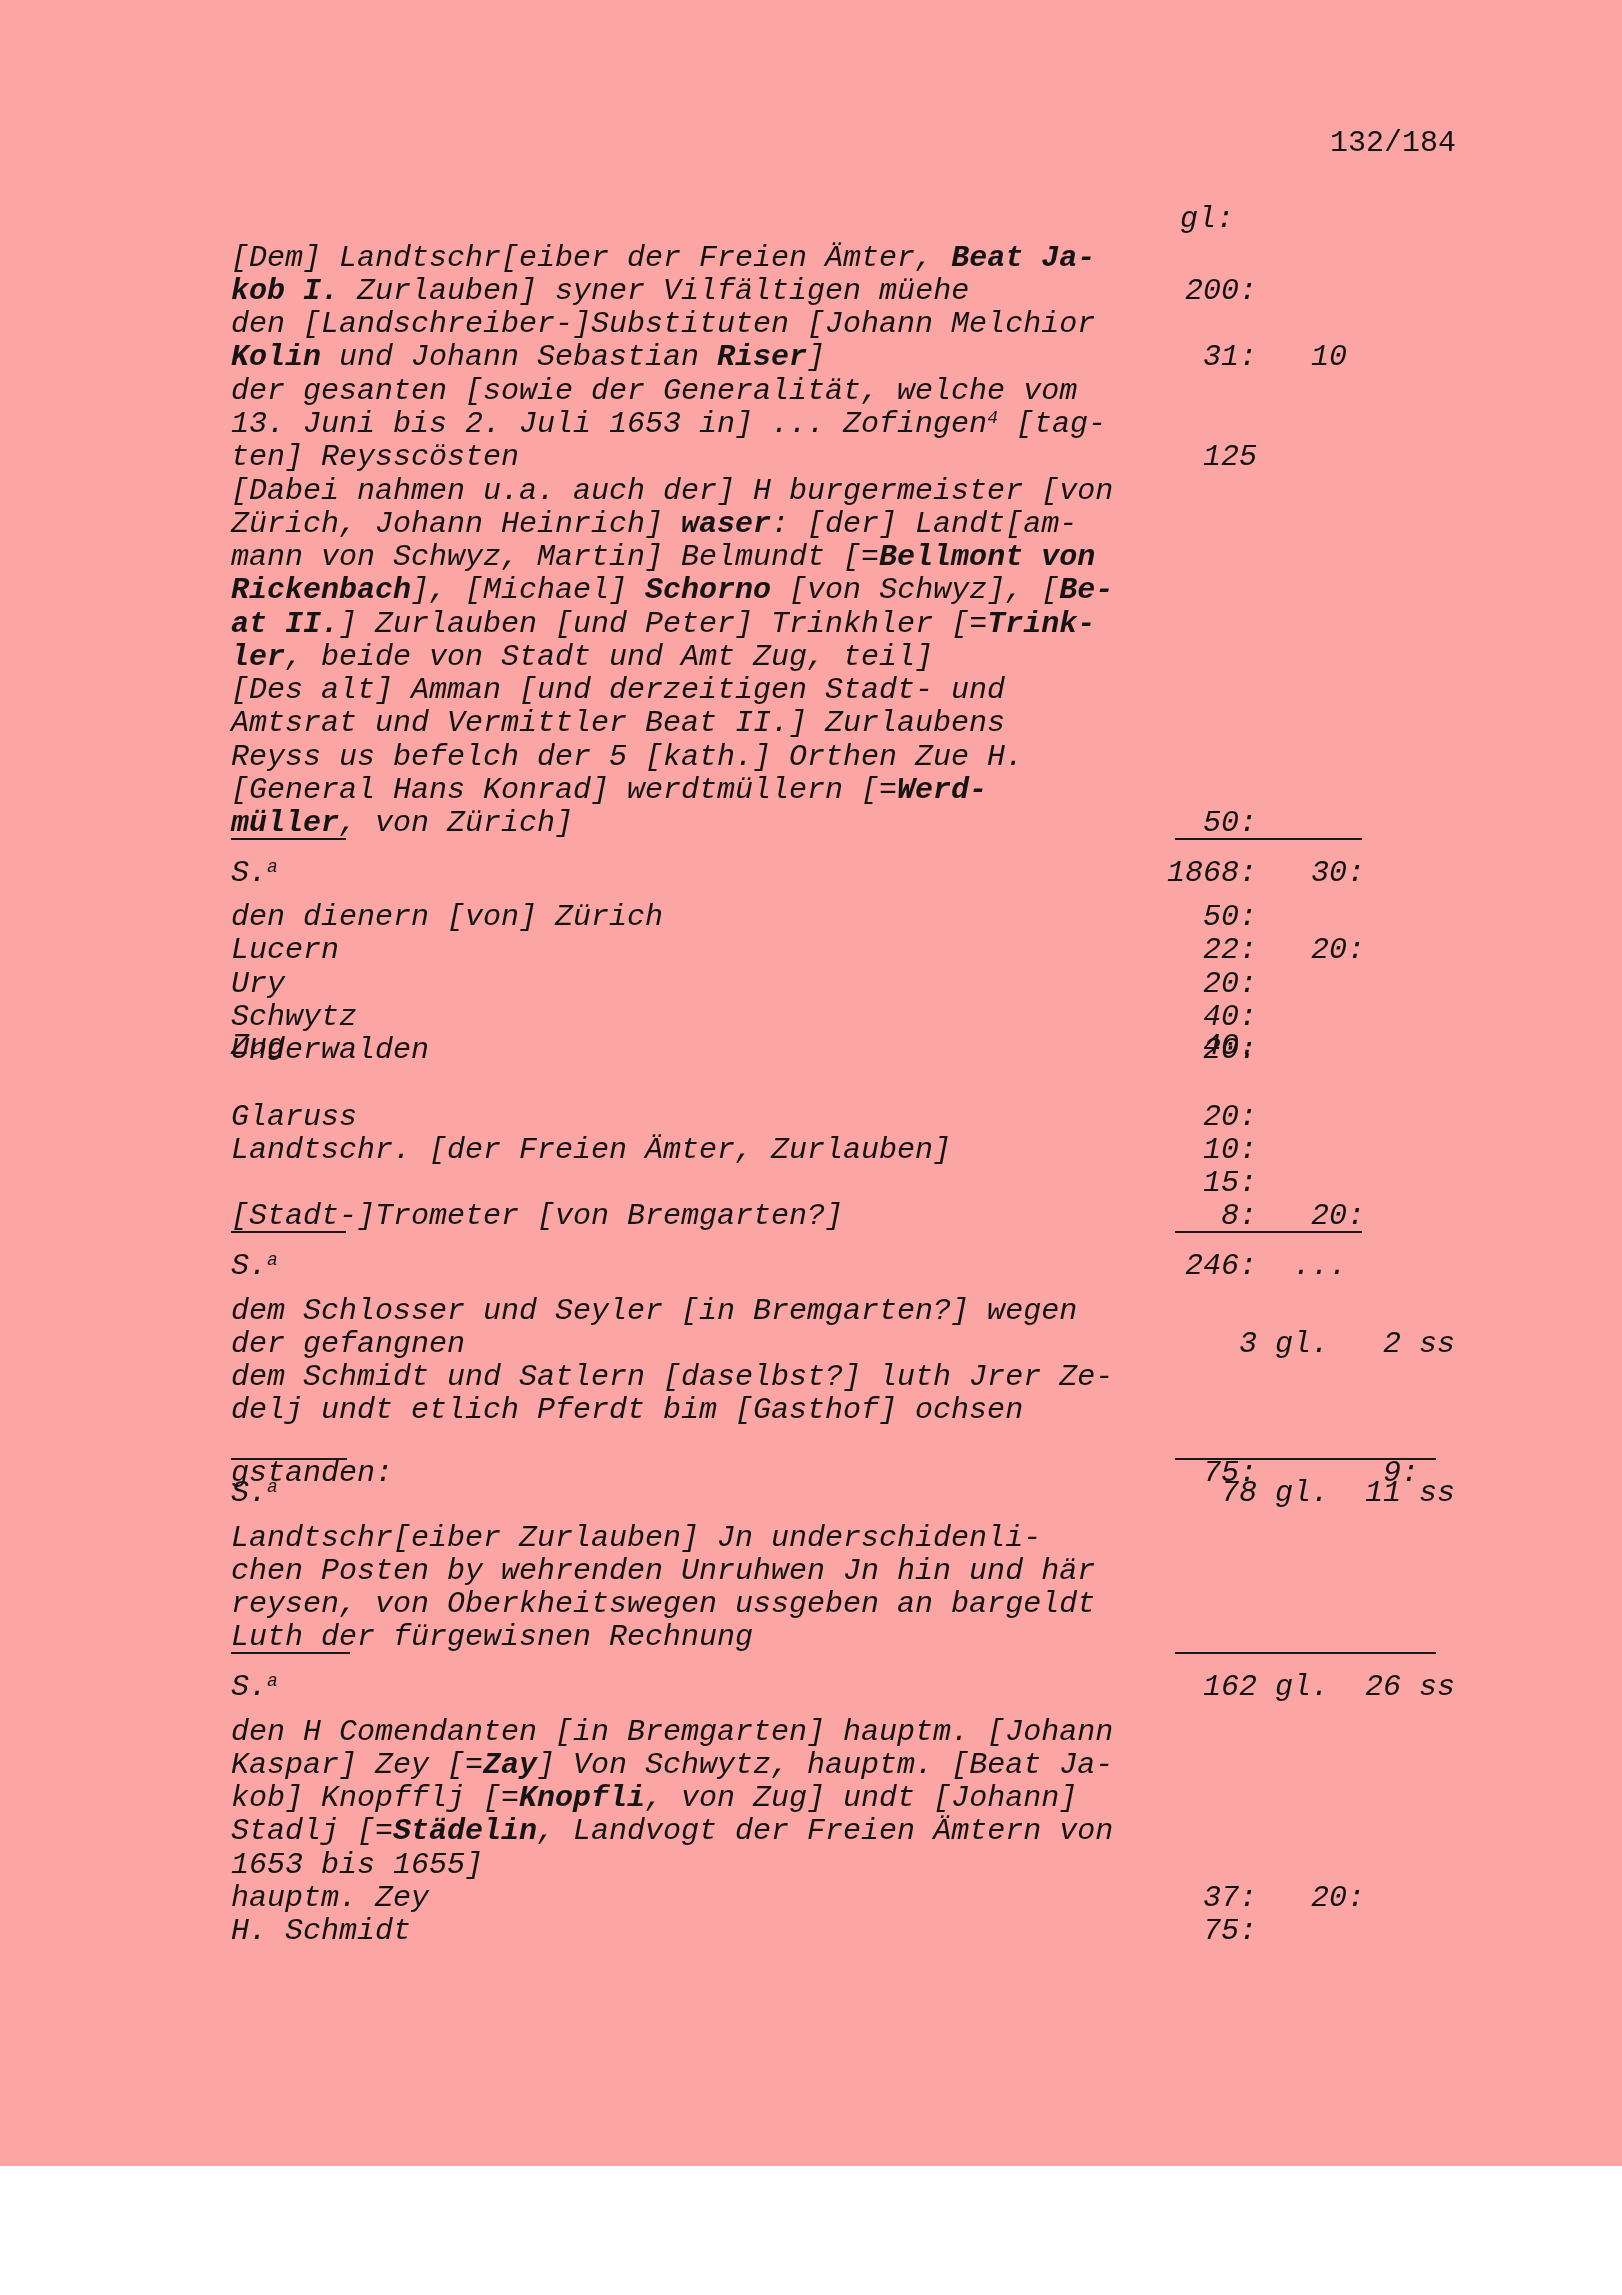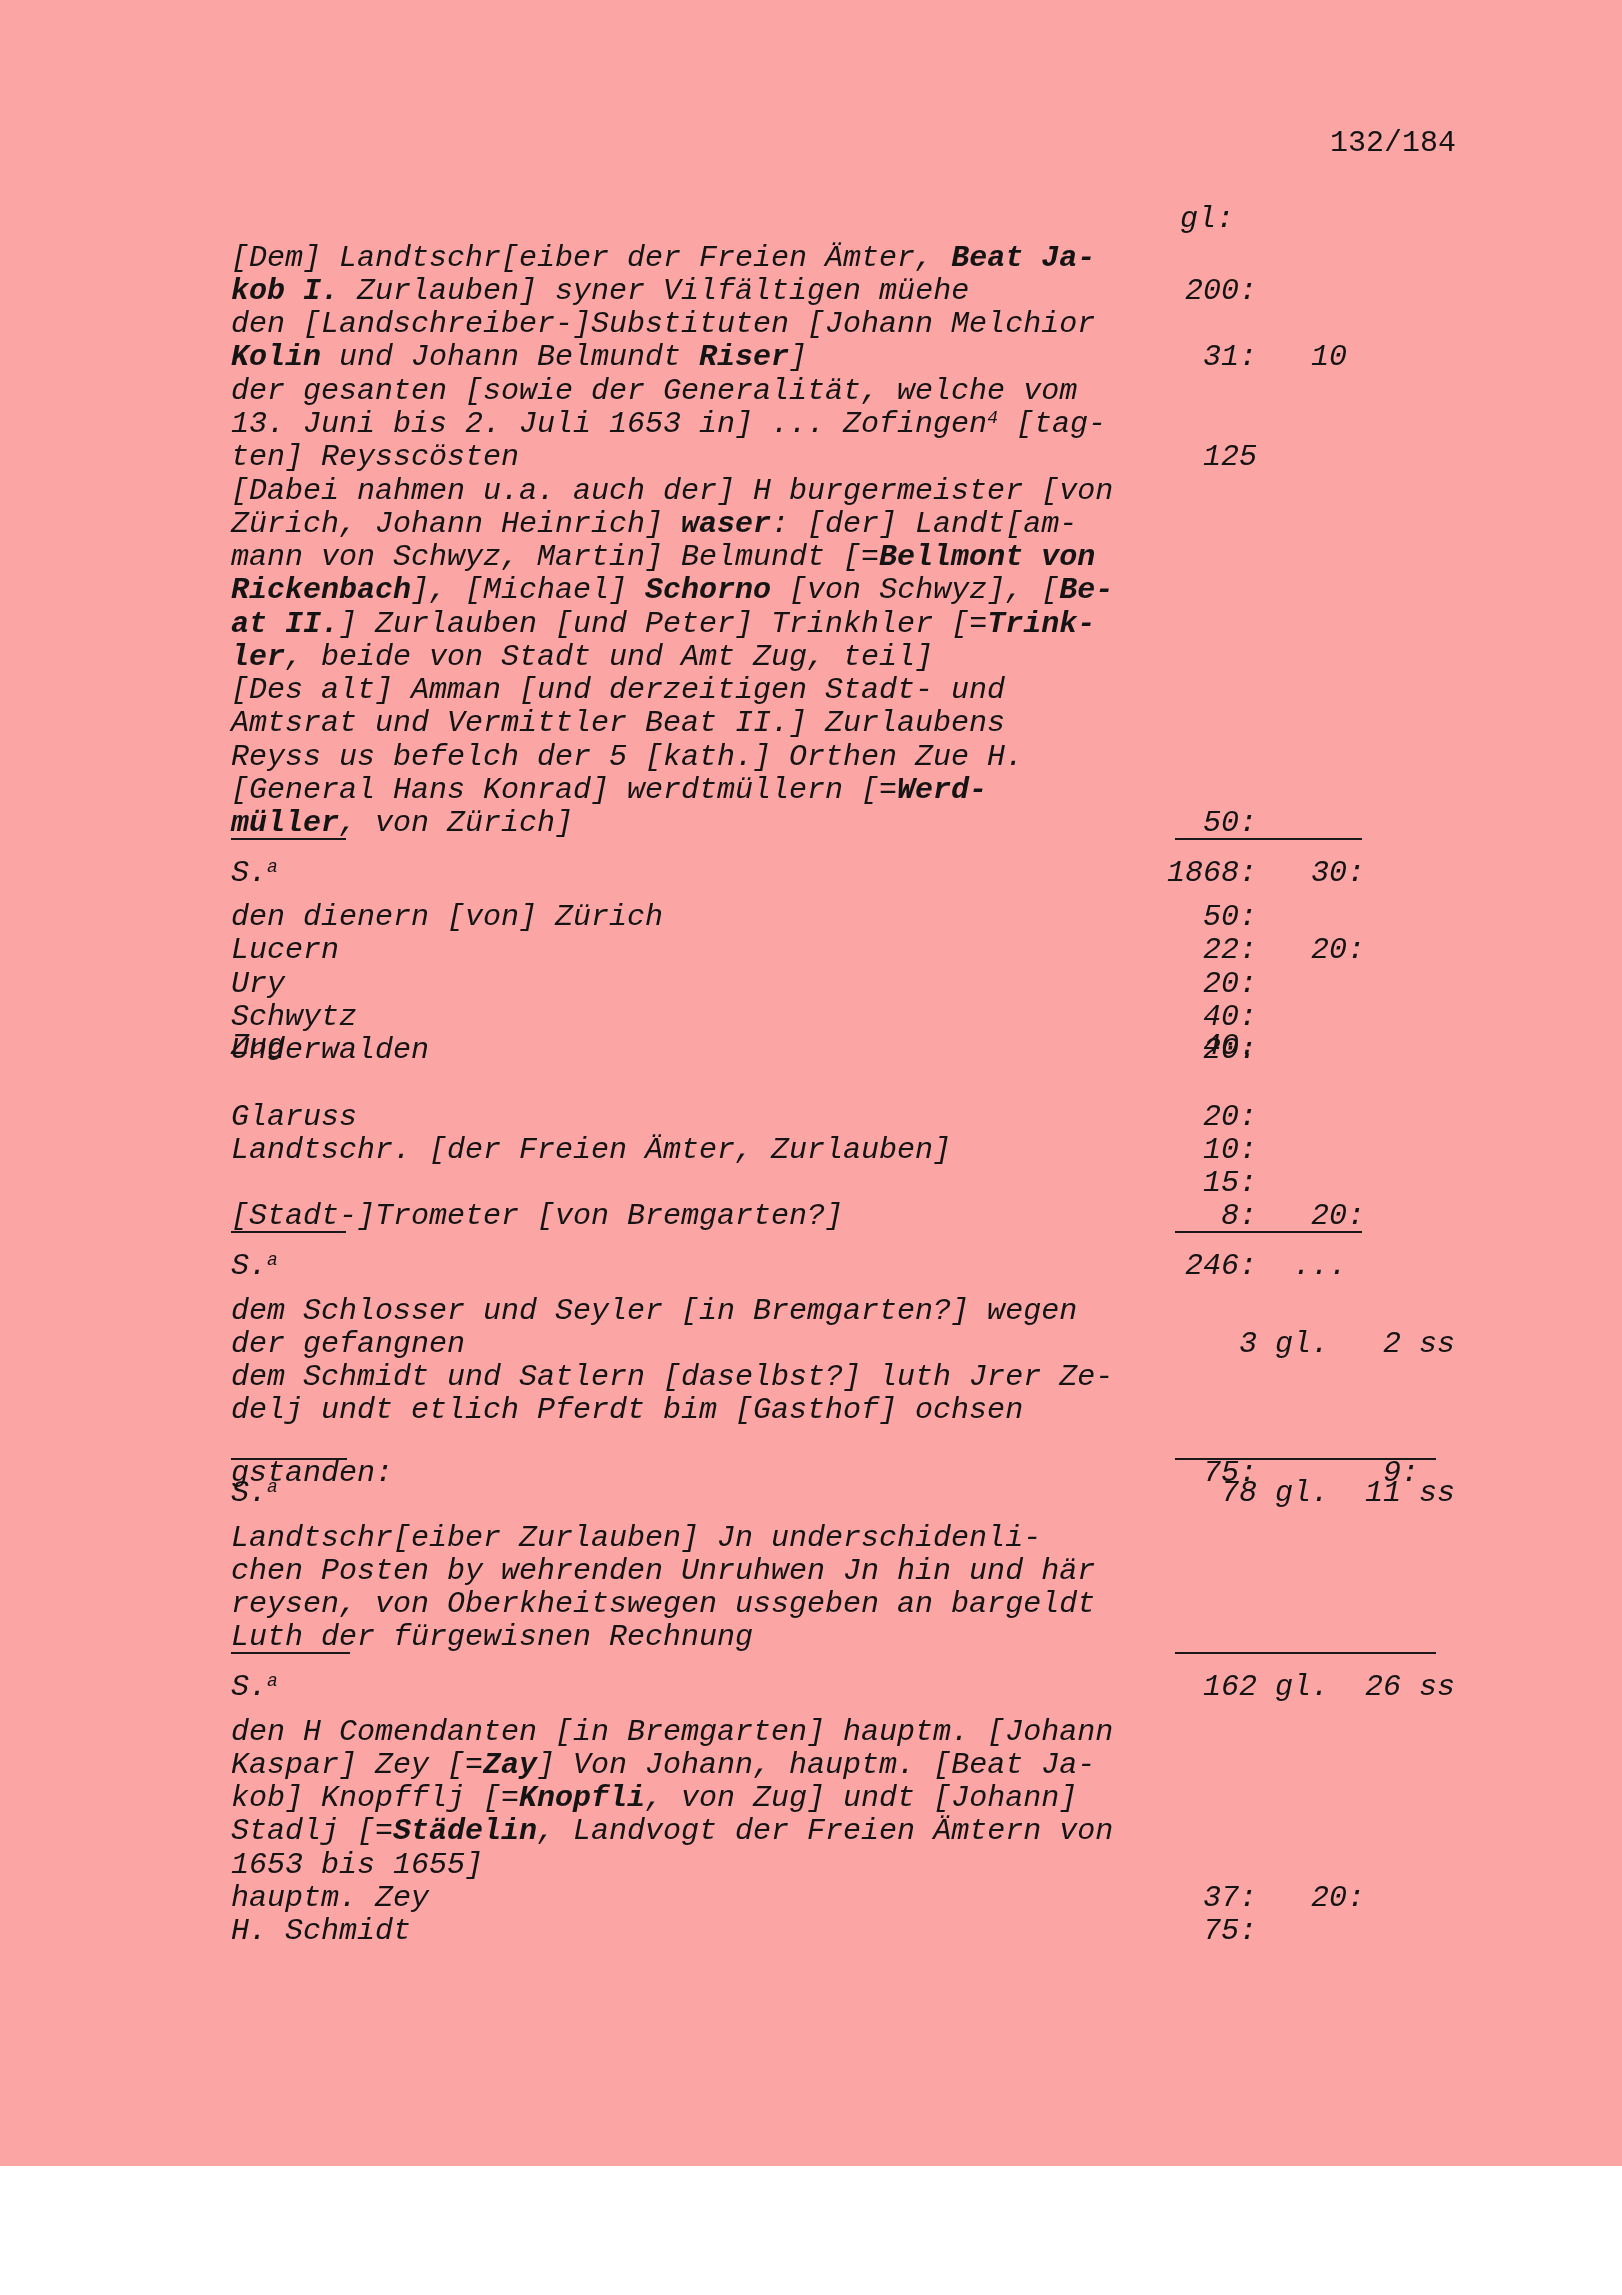--- a/index.html
+++ b/index.html
@@ -28,21 +28,21 @@
         <span class="ltext"><span>[Dem] Landtschr[eiber der Freien Ämter, </span><span class="b">Beat Ja-</span></span>
       </div>
       <div class="row" style="top: 275px;">
         <span class="ltext"><span class="b">kob I.</span><span> Zurlauben] syner Vilfältigen müehe</span></span>
         <span class="amt">    200:</span>
       </div>
       <div class="row" style="top: 308px;">
         <span class="ltext"><span>den [Landschreiber-]Substituten [Johann Melchior</span></span>
       </div>
       <div class="row" style="top: 341px;">
-        <span class="ltext"><span class="b">Kolin</span><span> und Johann Belmundt </span><span class="b">Riser</span><span>]</span></span>
+        <span class="ltext"><span class="b">Kolin</span><span> und Johann Sebastian </span><span class="b">Riser</span><span>]</span></span>
         <span class="amt">     31:   10</span>
       </div>
       <div class="row" style="top: 375px;">
         <span class="ltext"><span>der gesanten [sowie der Generalität, welche vom</span></span>
       </div>
       <div class="row" style="top: 408px;">
         <span class="ltext"><span>13. Juni bis 2. Juli 1653 in] ... Zofingen</span><sup>4</sup><span> [tag-</span></span>
       </div>
       <div class="row" style="top: 441px; padding-left: 19px;">
         <span class="ltext"><span>ten] Reysscösten</span></span>
@@ -171,21 +171,21 @@
       <div class="rule" style="left: 231px; top: 1652px; width: 119px;"></div>
       <div class="rule" style="left: 1175px; top: 1652px; width: 261px;"></div>
       <div class="row" style="top: 1671px;">
         <span class="ltext">S.<sup>a</sup></span>
         <span class="amt">     162 gl.  26 ss</span>
       </div>
       <div class="row" style="top: 1716px;">
         <span class="ltext"><span>den H Comendanten [in Bremgarten] hauptm. [Johann</span></span>
       </div>
       <div class="row" style="top: 1749px;">
-        <span class="ltext"><span>Kaspar] Zey [=</span><span class="b">Zay</span><span>] Von Johann, hauptm. [Beat Ja-</span></span>
+        <span class="ltext"><span>Kaspar] Zey [=</span><span class="b">Zay</span><span>] Von Schwytz, hauptm. [Beat Ja-</span></span>
       </div>
       <div class="row" style="top: 1782px;">
         <span class="ltext"><span>kob] Knopfflj [=</span><span class="b">Knopfli</span><span>, von Zug] undt [Johann]</span></span>
       </div>
       <div class="row" style="top: 1815px;">
         <span class="ltext"><span>Stadlj [=</span><span class="b">Städelin</span><span>, Landvogt der Freien Ämtern von</span></span>
       </div>
       <div class="row" style="top: 1849px;">
         <span class="ltext"><span>1653 bis 1655]</span></span>
       </div>

